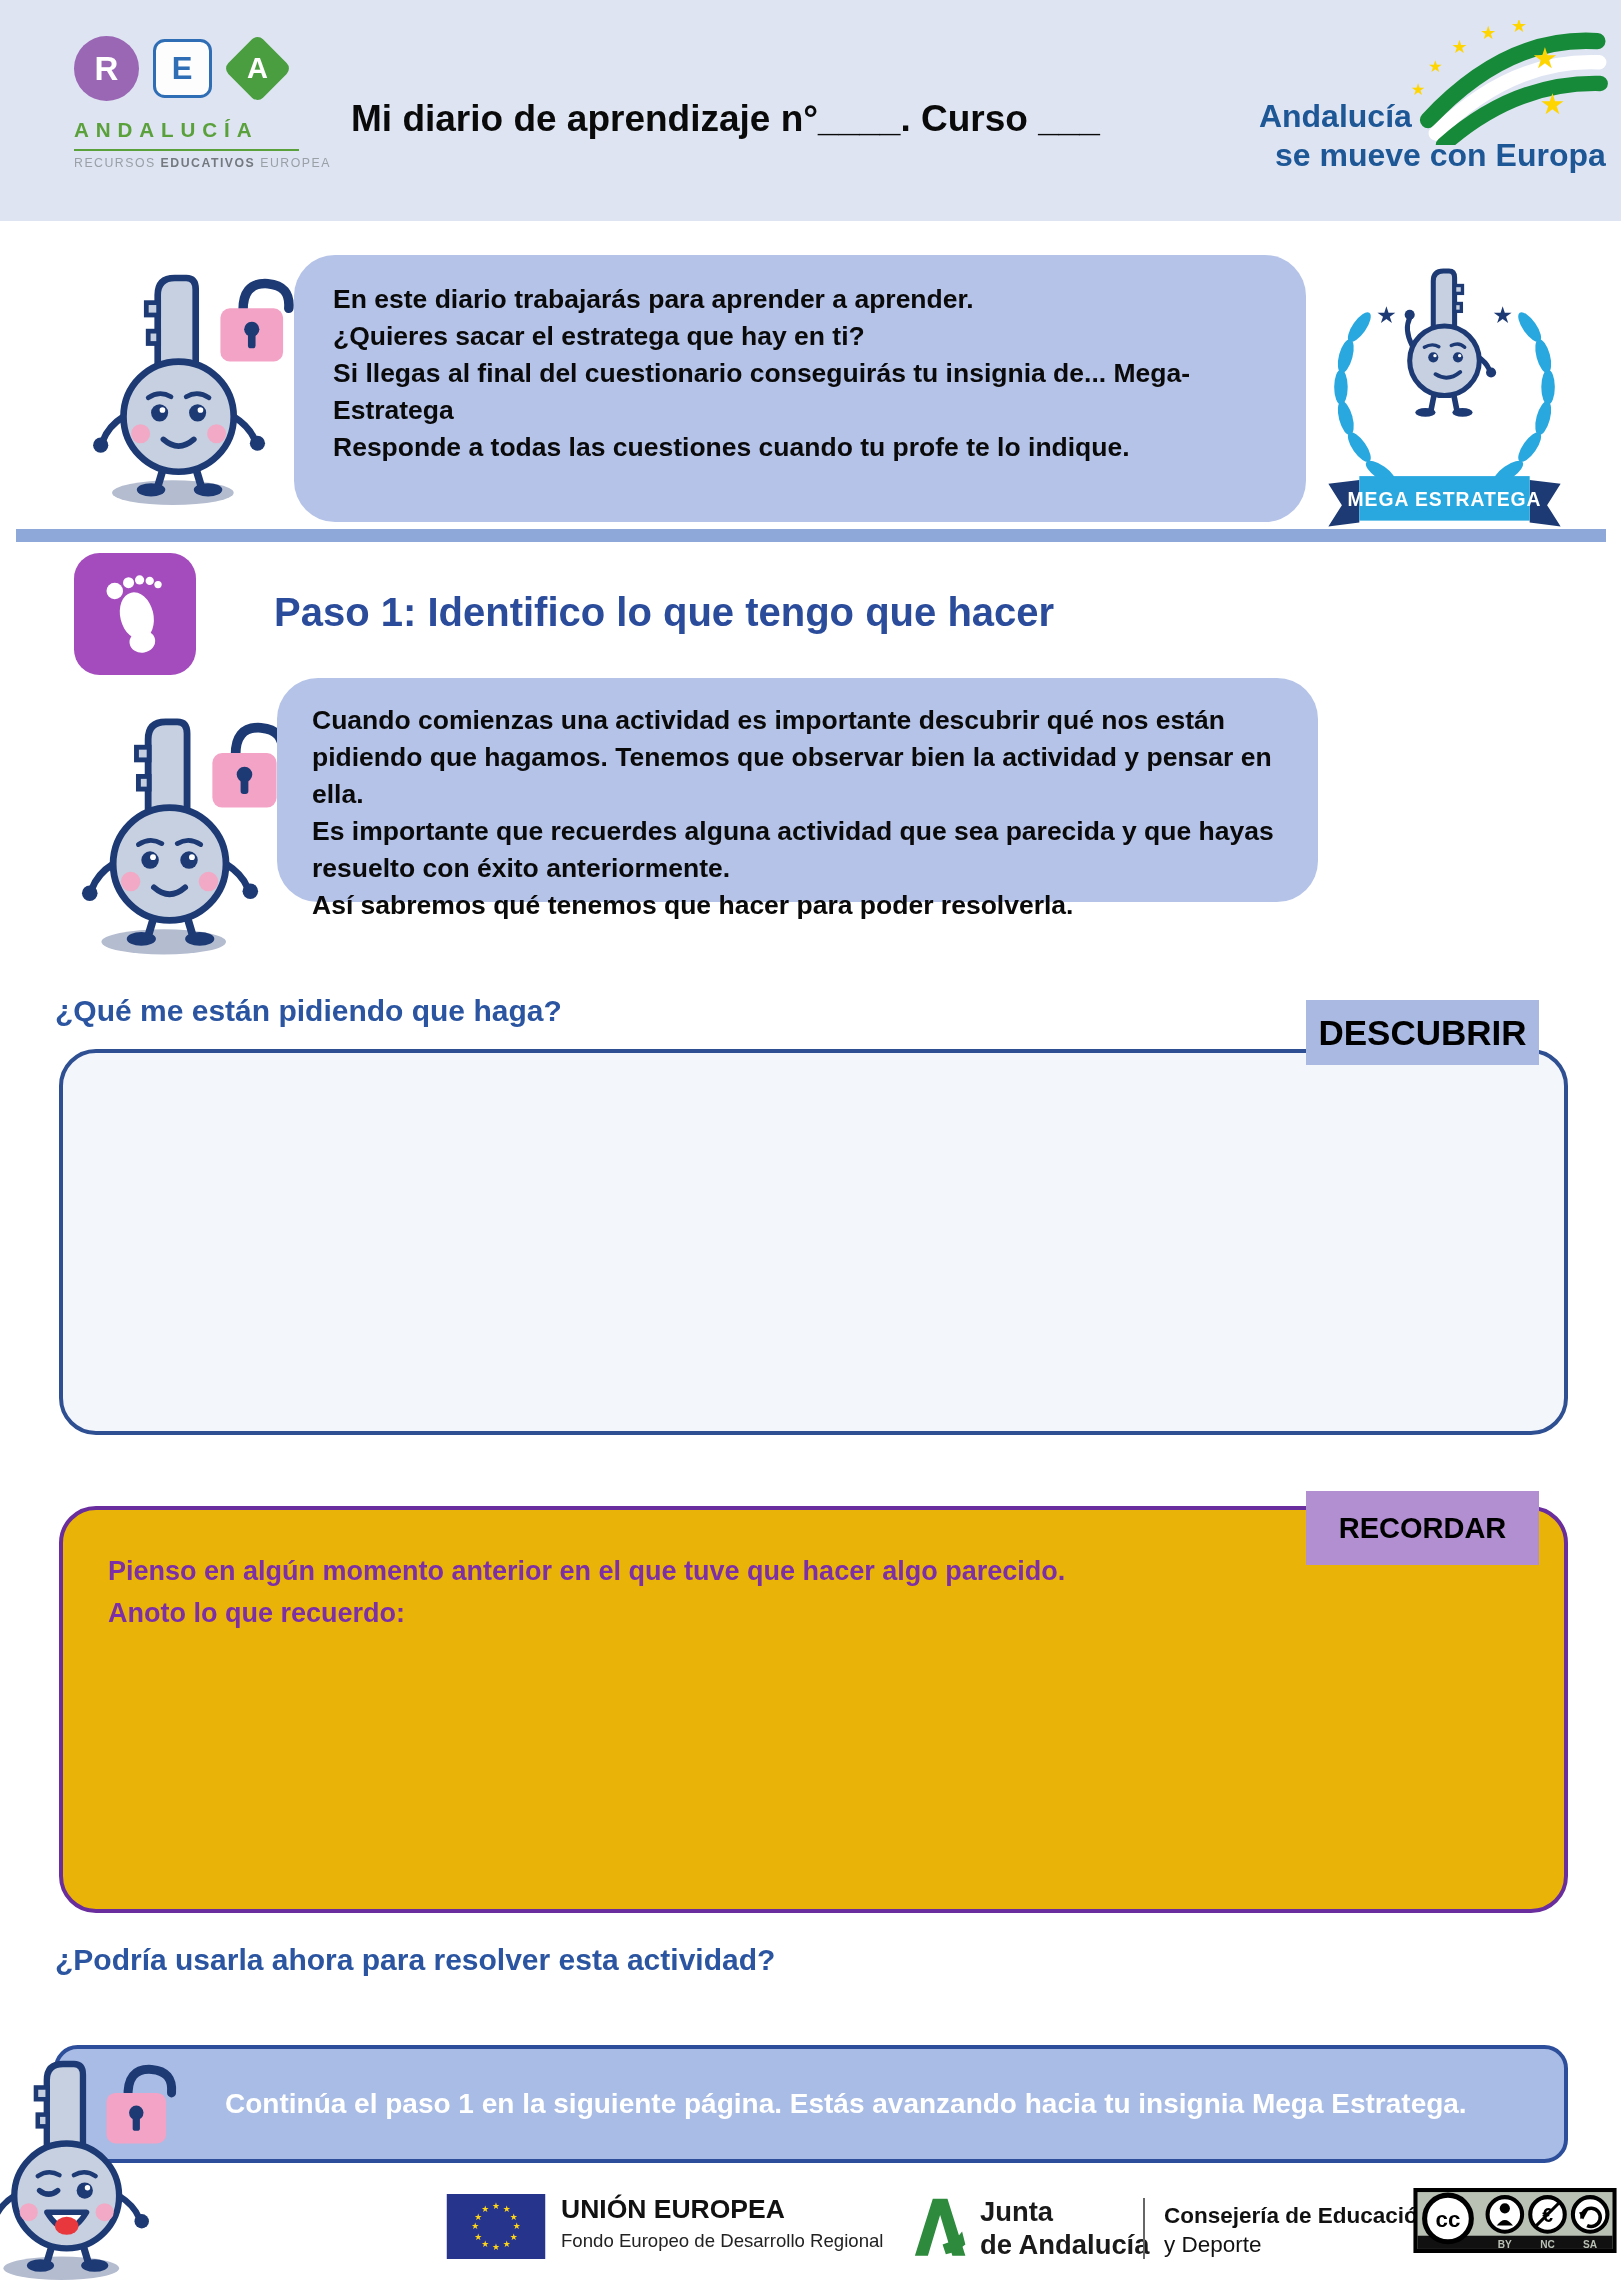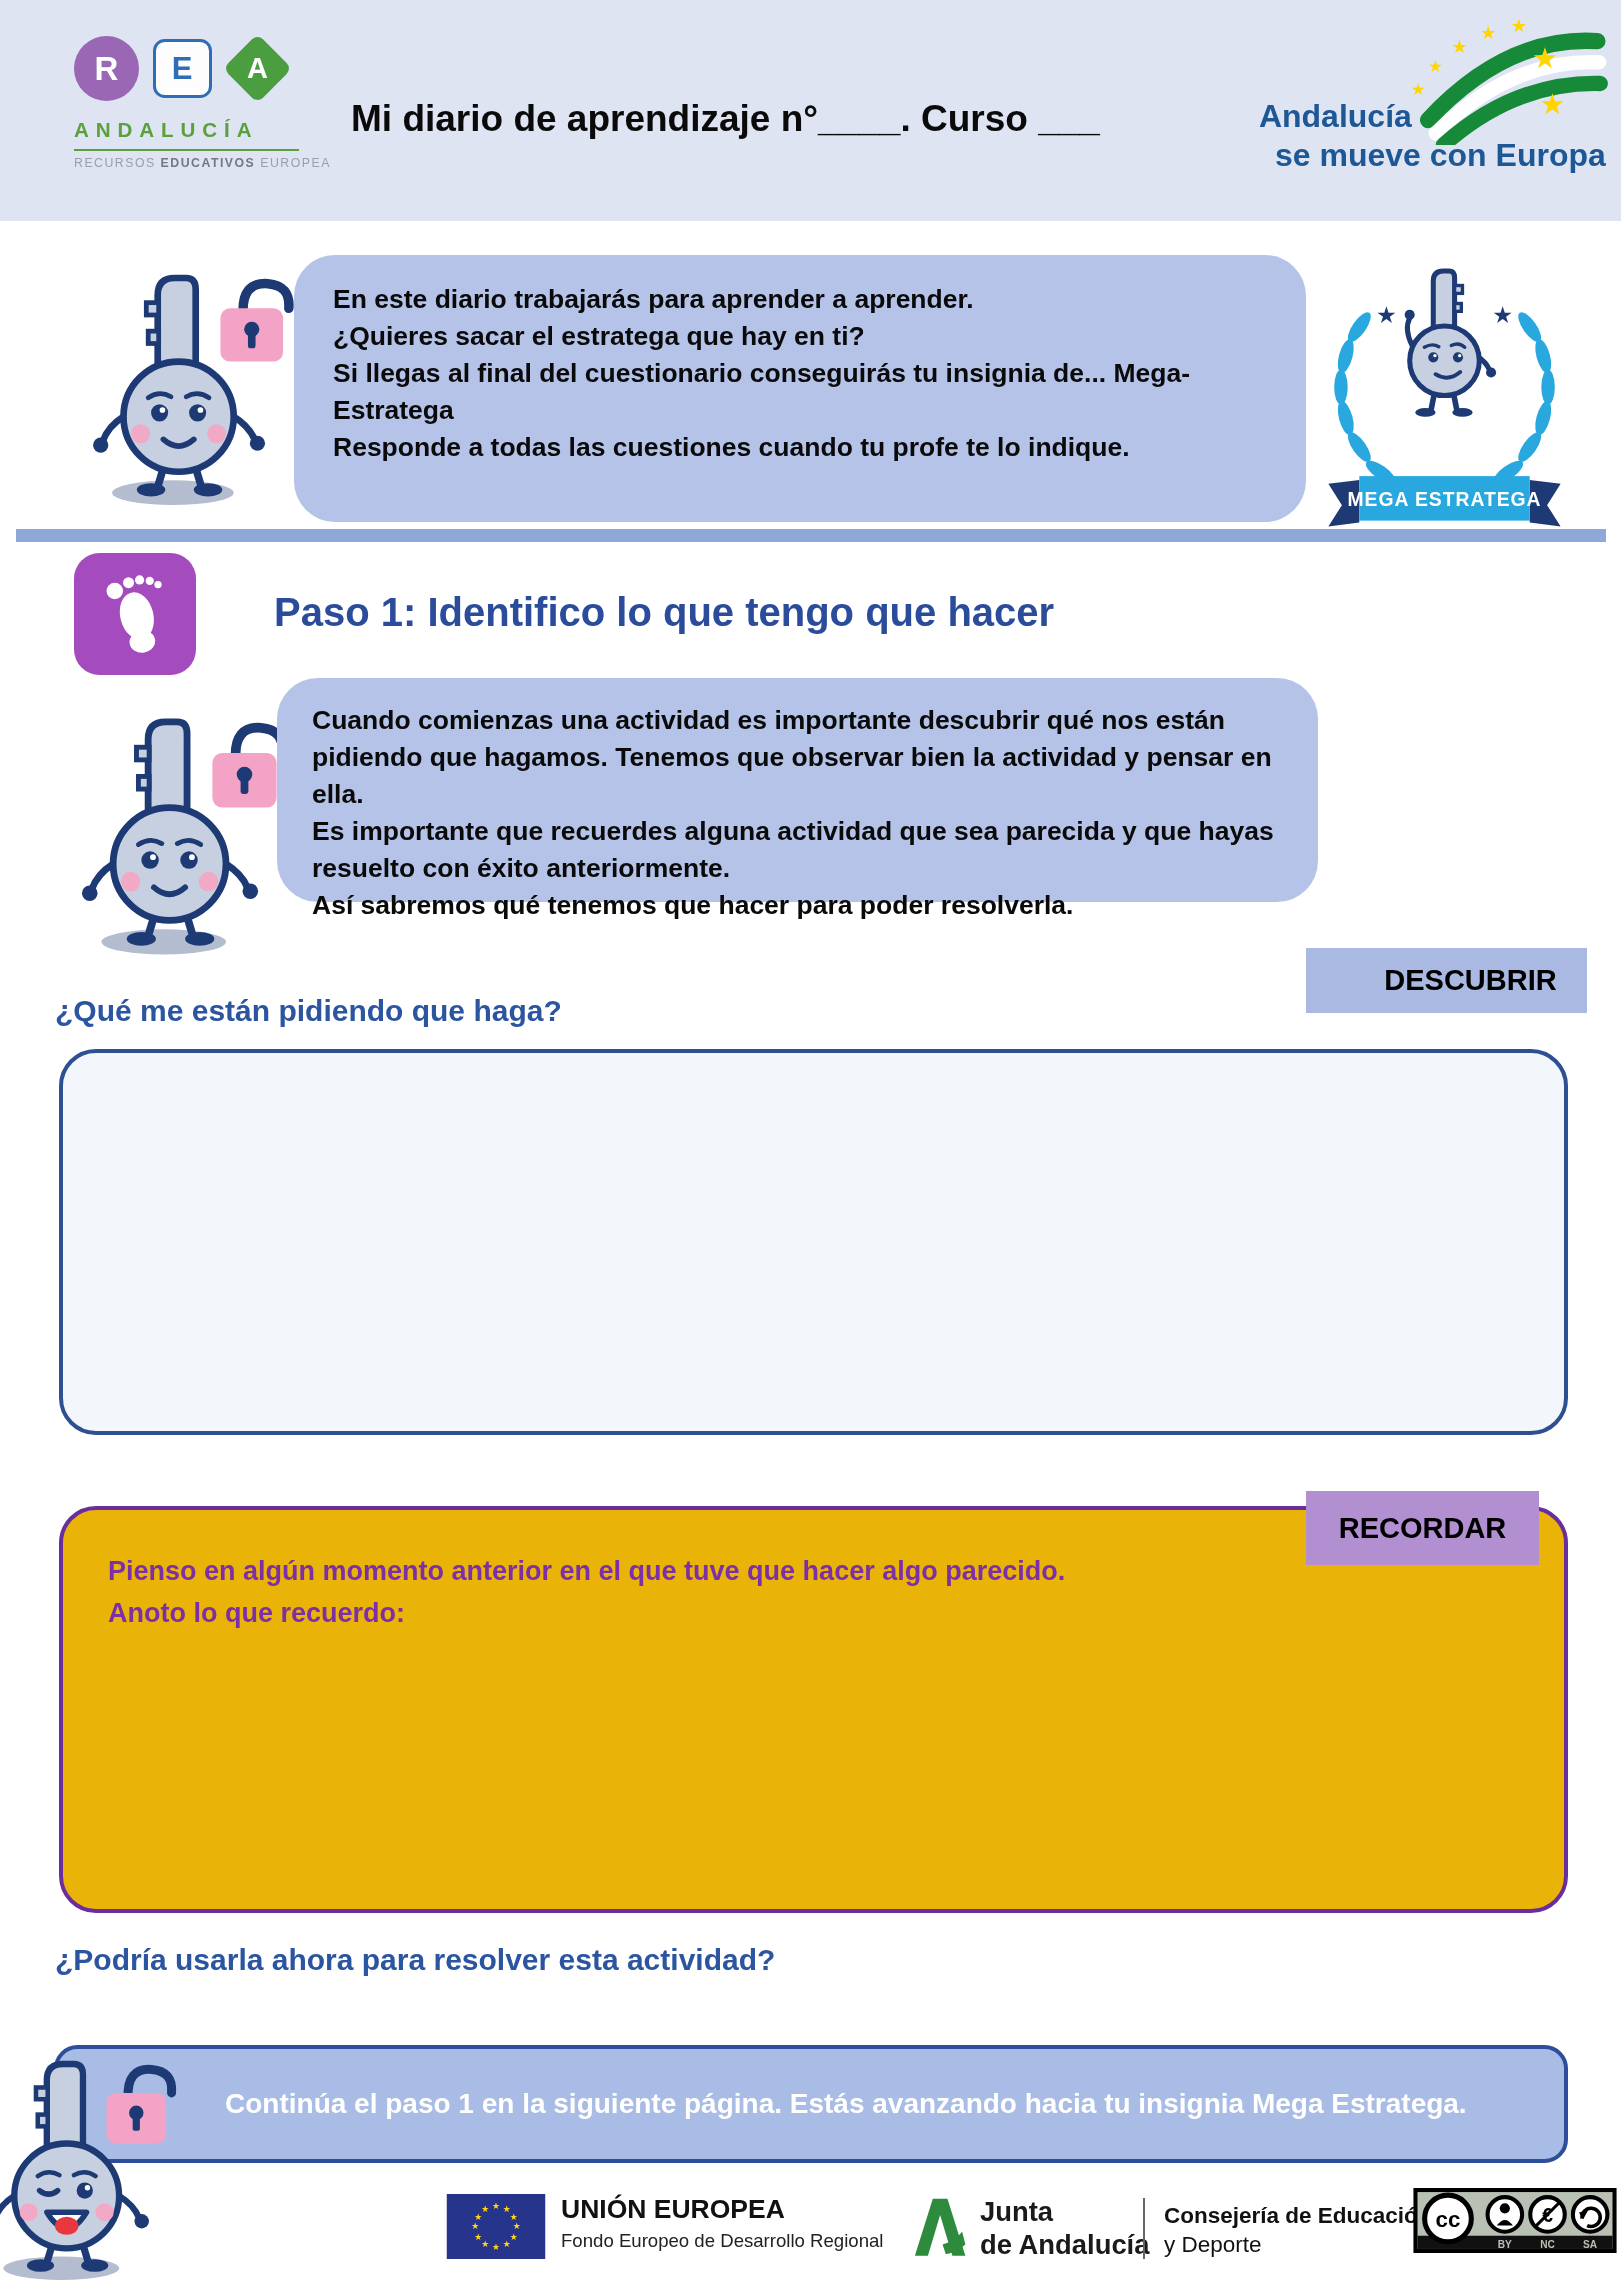--- a/index.html
+++ b/index.html
@@ -39,22 +39,22 @@
   
   .foot-icon{position:absolute;left:74px;top:553px;width:122px;height:122px;background:#a44cbd;
              border-radius:25.5px;display:flex;align-items:center;justify-content:center;}
   .foot-icon svg{width:92px;height:92px;}
   .step-title{position:absolute;left:274px;top:590px;font-size:40px;font-weight:bold;color:#2b4c9b;white-space:nowrap;}
   .key2{position:absolute;left:45px;top:692px;width:253px;height:272px;}
   .info-box{position:absolute;left:277px;top:678px;width:1041px;height:224px;background:#b5c3e8;
             border-radius:41px;padding:23.5px 35px;box-sizing:border-box;}
 
   .q1{position:absolute;left:55px;top:994px;font-size:30px;font-weight:bold;color:#2b55a0;}
-  .tab-discover{position:absolute;left:1306px;top:948px;width:233px;height:65px;background:#a9b9e2;
-                display:flex;align-items:center;justify-content:center;font-size:29px;font-weight:bold;color:#000;z-index:2;padding-left:48px;}
+  .tab-discover{position:absolute;left:1306px;top:1000px;width:233px;height:65px;background:#a9b9e2;
+                display:flex;align-items:center;justify-content:center;font-size:35px;font-weight:bold;color:#000;z-index:2;}
   .answer-discover{position:absolute;left:59px;top:1049px;width:1509px;height:386px;background:#f3f6fb;
                    border:4.9px solid #2e4f92;border-radius:37px;box-sizing:border-box;}
 
   .tab-remember{position:absolute;left:1306px;top:1491px;width:233px;height:74px;background:#b28fd0;
                 display:flex;align-items:center;justify-content:center;font-size:29px;font-weight:bold;color:#000;z-index:2;}
   .answer-remember{position:absolute;left:59px;top:1506px;width:1509px;height:407px;background:#eab308;
                    border:4.9px solid #6a2d9d;border-radius:37px;box-sizing:border-box;padding:41px 45px;}
   .remember-line{font-size:27px;font-weight:bold;color:#7c2fa6;line-height:1.55;}
 
   .q2{position:absolute;left:55px;top:1943px;font-size:30px;font-weight:bold;color:#2b55a0;}

